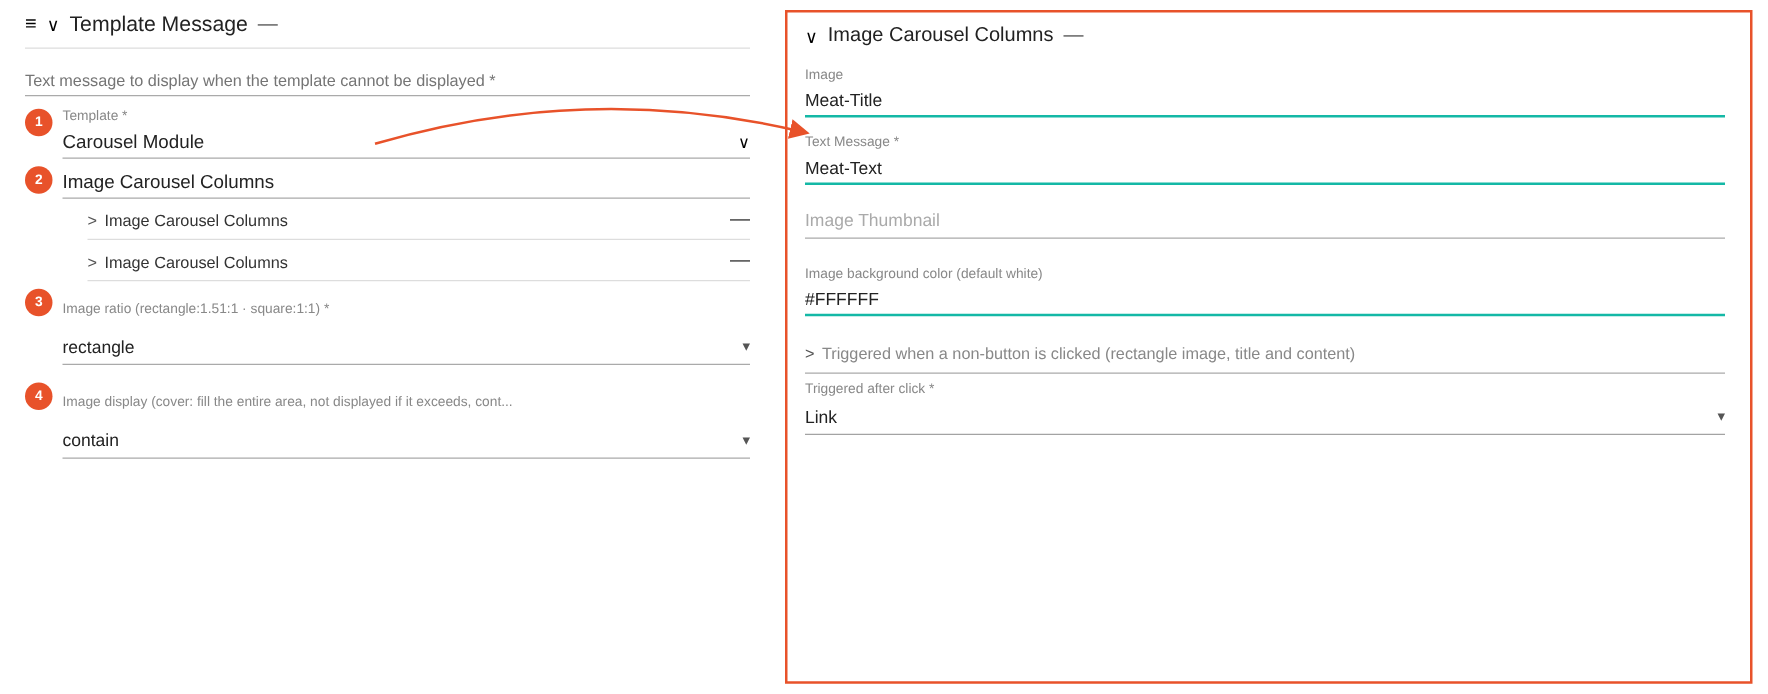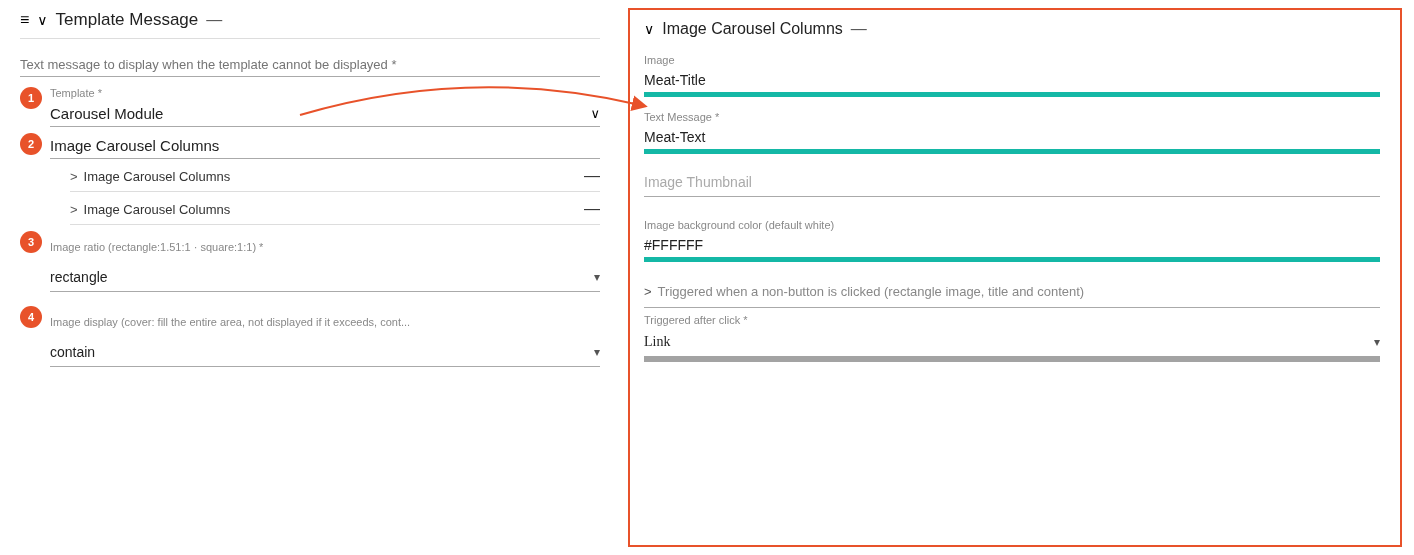--- a/index.html
+++ b/index.html
@@ -196,21 +196,21 @@
     .right-field-label {
       font-size: 11px;
       color: #888;
       margin-bottom: 2px;
     }
 
     .right-field-value {
       font-size: 14px;
       color: #222;
       padding: 4px 0;
-      border-bottom: 5px solid #14b8a6;
+      border-bottom: 2px solid #14b8a6;
       margin-bottom: 8px;
     }
 
     .right-image-thumb {
       font-size: 14px;
       color: #aaa;
       padding: 6px 0;
       border-bottom: 1px solid #aaa;
       margin-bottom: 16px;
     }
@@ -226,23 +226,22 @@
 
     .triggered-text {
       font-size: 13px;
       color: #888;
       flex: 1;
     }
 
     .right-dropdown-field {
       display: flex;
       align-items: center;
-      border-bottom: 6px solid #a3a3a3;
+      border-bottom: 1px solid #a3a3a3;
       padding: 6px 0;
-      font-family: Liberation Serif, serif;
     }
 
     .right-dropdown-value {
       font-size: 14px;
       color: #222;
       flex: 1;
     }
   </style>
 </head>
 <body>

